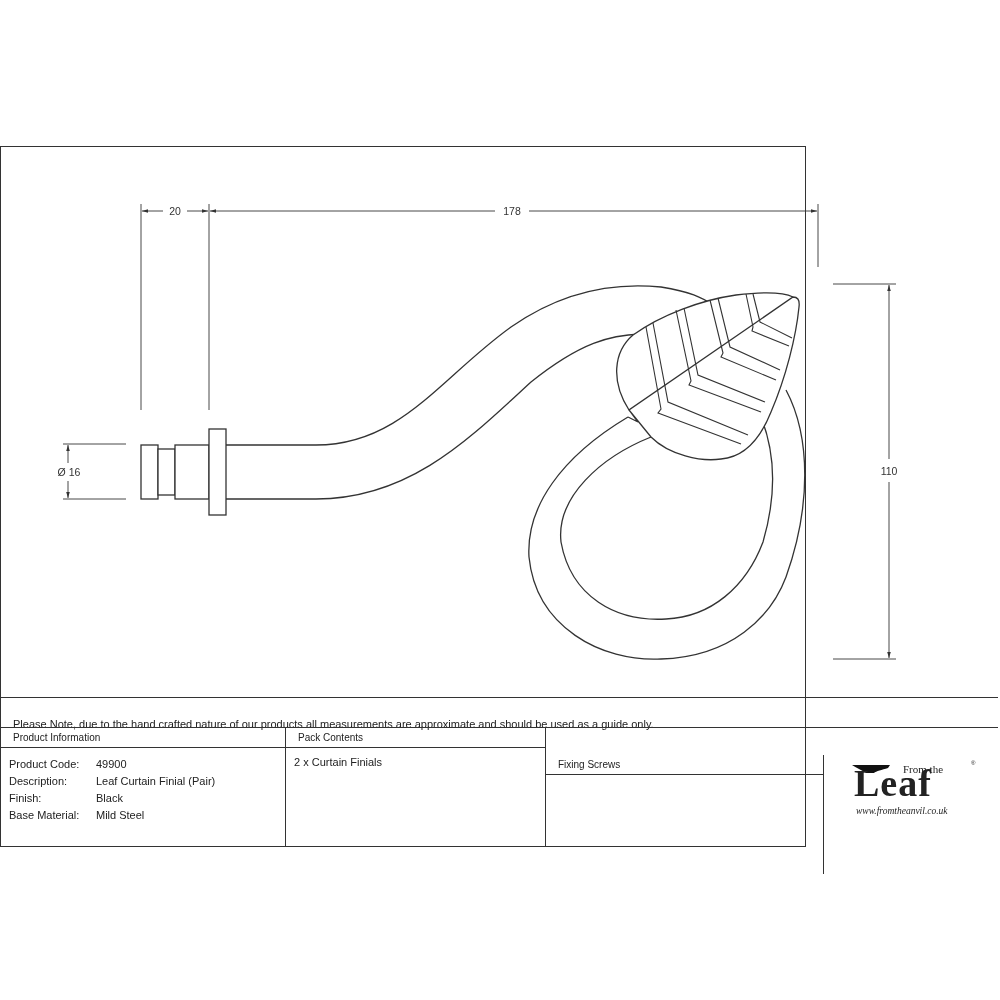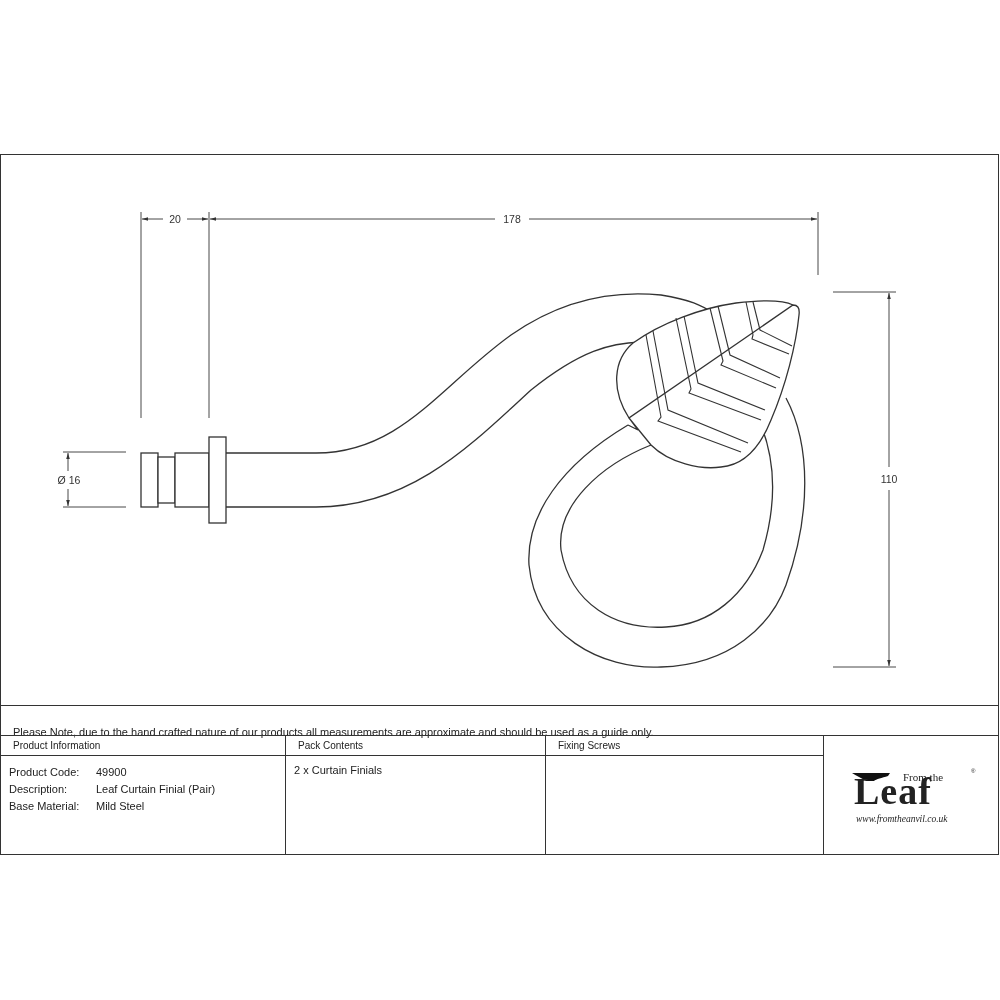--- a/index.html
+++ b/index.html
@@ -1,29 +1,29 @@
 <!DOCTYPE html>
 <html><head>
 <meta charset="utf-8">
 <style>
   html, body { margin:0; padding:0; background:#ffffff; }
   body { width:1000px; height:1000px; position:relative; overflow:hidden;
          font-family: "Liberation Sans", "DejaVu Sans", sans-serif; color:#222; }
-  .sheet { position:absolute; left:0; top:154px; width:999px; height:701px;
+  .sheet { position:absolute; left:0; top:146px; width:806px; height:701px;
            border:1.5px solid #333; box-sizing:border-box; }
   .drawing { position:absolute; left:0; top:0; }
   .note { position:absolute; left:0; top:550px; width:997px; height:30px;
           border-top:1.5px solid #333; box-sizing:border-box; font-size:11px;
           padding:20px 12px; }
   .info-table { position:absolute; left:0; top:580px; width:997px; height:120px;
                 border-top:1.5px solid #333; box-sizing:border-box; }
   .col { position:absolute; top:0; height:119px; box-sizing:border-box; }
   .col.c1 { left:0; width:285px; border-right:1.5px solid #333; }
   .col.c2 { left:285px; width:260px; border-right:1.5px solid #333; }
-  .col.c3 { left:545px; width:278px; border-right:1.5px solid #333; }
+  .col.c3 { left:545px; width:278px; border-right:1.5px solid #333;margin-top:27px; }
   .col.c4 { left:823px; width:174px; }
   .col-head { height:20px; border-bottom:1.5px solid #333; box-sizing:border-box;
               font-size:10px; padding:4px 12px; }
   .col-body { padding:8px 8px; font-size:11px; }
   .kv { display:flex; line-height:17px; }
   .kv .k { width:87px; }
   .logo { position:absolute; left:26px; top:30px; width:130px; height:60px; }
   .logo .from { position:absolute; left:53px; top:5px; font-family:"Liberation Serif", serif; font-size:11px; }
   .logo .anvil { position:absolute; left:4px; top:6px; font-family:"Liberation Serif", serif;
                  font-size:38px; font-weight:bold; letter-spacing:1px; line-height:38px; }
@@ -100,20 +100,24 @@
       <div class="col-body">
         <div class="kv">
           <span class="k">Product Code:</span>
           <span class="v">49900</span>
         </div>
         <div class="kv">
           <span class="k">Description:</span>
           <span class="v">Leaf Curtain Finial (Pair)</span>
         </div>
         <div class="kv">
+          <span class="k">Finish:</span>
+          <span class="v">Black</span>
+        </div>
+        <div class="kv">
           <span class="k">Base Material:</span>
           <span class="v">Mild Steel</span>
         </div>
       </div>
     </div>
     <div class="col c2">
       <div class="col-head">Pack Contents</div>
       <div class="col-body">
         <div>2 x Curtain Finials</div>
       </div>

